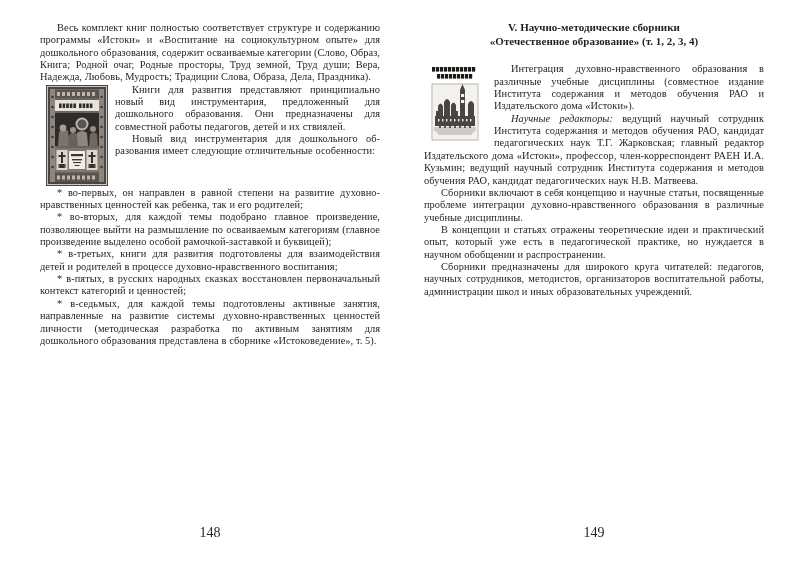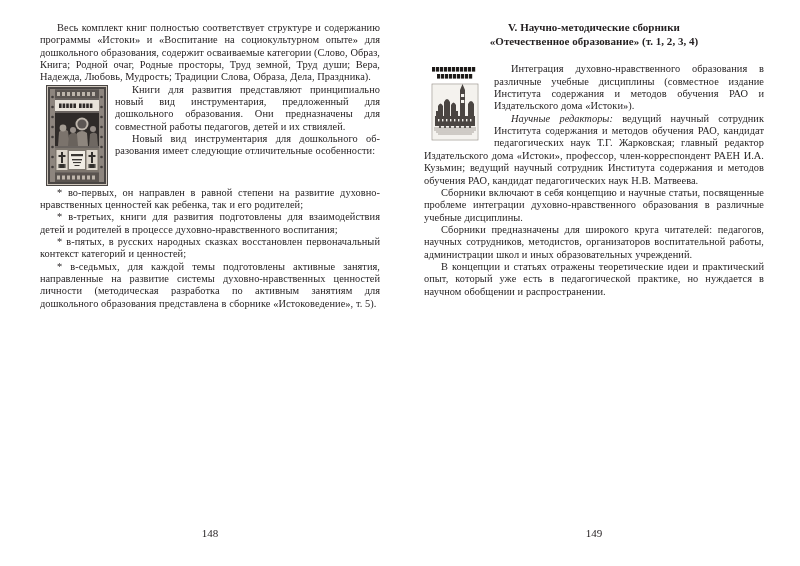--- a/index.html
+++ b/index.html
@@ -55,21 +55,21 @@
     text-indent: 0;
     margin: 0;
     letter-spacing: 0.02px;
   }
   .heading-block { margin-bottom: 15px; }
 
   .ital { font-style: italic; }
 
   .folio {
     position: absolute;
-    font-size: 11px;
+    font-size: 14px;
     line-height: 12px;
     text-align: center;
     width: 340px;
     left: 0;
   }
 
   
   .cover-left {
     float: left;
     width: 62px;
@@ -207,20 +207,21 @@
                 <rect x="46" y="90.5" width="3" height="4"></rect>
             </g>
           </svg>
         </div>
 
         <p>Книги для развития представляют принципиаль­но новый вид инструментария, предложенный для дошкольного образования. Они предназначены для совместной работы педагогов, детей и их ствия­лей.</p>
         <p>Новый вид инструментария для дошкольного об­разования имеет следующие отличительные особен­ности:</p>
       </div>
 
       <p class="star">* во-первых, он направлен в равной степени на развитие ду­ховно-нравственных ценностей как ребенка, так и его родителей;</p>
+      <p class="star">* во-вторых, для каждой темы подобрано главное произведе­ние, позволяющее выйти на размышление по осваиваемым кате­гориям (главное произведение выделено особой рамочкой-застав­кой и буквицей);</p>
       <p class="star">* в-третьих, книги для развития подготовлены для взаимодей­ствия детей и родителей в процессе духовно-нравственного вос­питания;</p>
       <p class="star">* в-пятых, в русских народных сказках восстановлен первона­чальный контекст категорий и ценностей;</p>
       <p class="star">* в-седьмых, для каждой темы подготовлены активные заня­тия, направленные на развитие системы духовно-нравственных ценностей личности (методическая разработка по активным заня­тиям для дошкольного образования представлена в сборнике «Ис­токоведение», т. 5).</p>
     </div>
 
     <div class="folio" style="top: 527px;">148</div>
   </div>
 
   <div class="page page-right">
     <div class="col-body">
@@ -309,20 +310,20 @@
               <circle cx="46" cy="63" r="1.1"></circle>
             </g>
           </svg>
         </div>
 
         <p>Интеграция духовно-нравственного образования в различные учебные дисциплины (совместное издание Институ­та содержания и методов обучения РАО и Издатель­ского дома «Истоки»).</p>
         <p><span class="ital">Научные редакторы:</span><span> ведущий научный сотрудник Института содержания и методов обучения РАО, кан­дидат педагогических наук Т.Г. Жарковская; главный редактор Издательского дома «Истоки», профессор, член-корреспондент РАЕН И.А. Кузьмин; ведущий научный сотруд­ник Института содержания и методов обучения РАО, кандидат пе­дагогических наук Н.В. Матвеева.</span></p>
       </div>
 
       <p>Сборники включают в себя концепцию и научные статьи, по­священные проблеме интеграции духовно-нравственного образо­вания в различные учебные дисциплины.</p>
+      <p>В концепции и статьях отражены теоретические идеи и прак­тический опыт, который уже есть в педагогической практике, но нуждается в научном обобщении и распространении.</p>
       <p>Сборники предназначены для широкого круга читателей: педа­гогов, научных сотрудников, методистов, организаторов воспита­тельной работы, администрации школ и иных образовательных учреждений.</p>
-      <p>В концепции и статьях отражены теоретические идеи и прак­тический опыт, который уже есть в педагогической практике, но нуждается в научном обобщении и распространении.</p>
     </div>
 
     <div class="folio" style="top: 527px;">149</div>
   </div>
 
 </div>
 
 </body></html>

